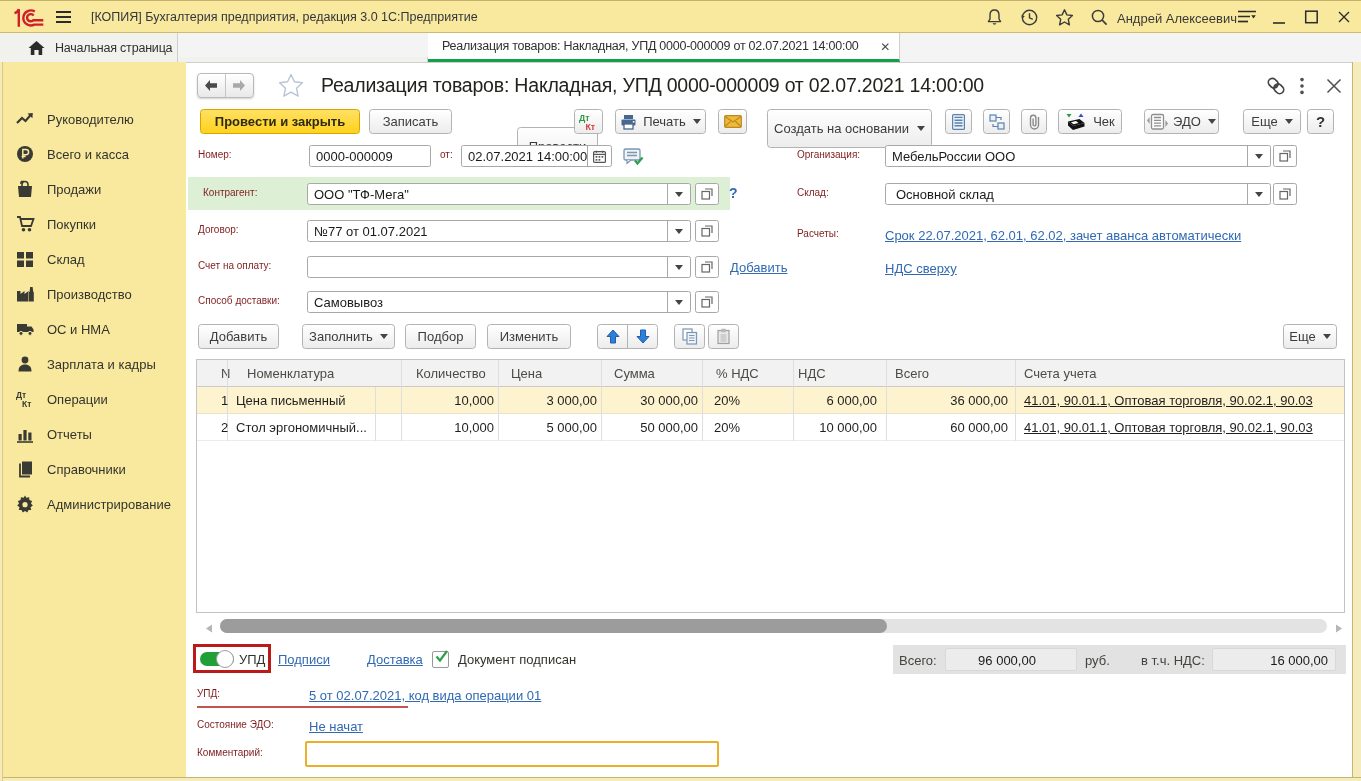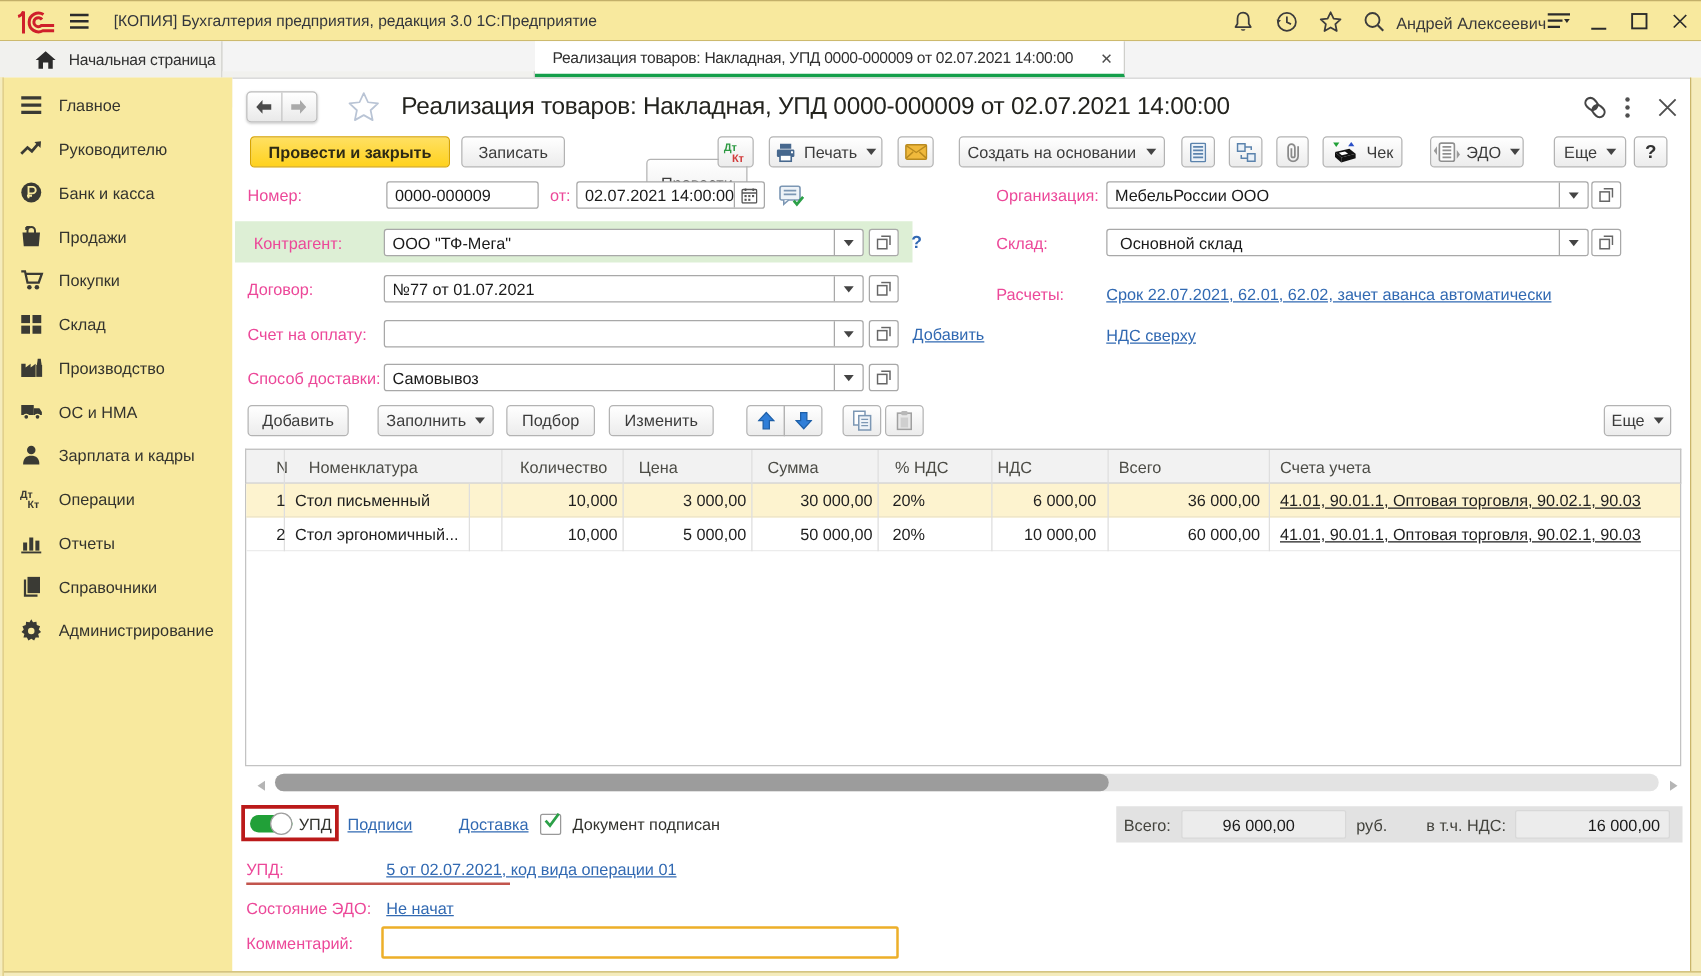--- a/index.html
+++ b/index.html
@@ -27,21 +27,21 @@
 
 #rframe { position:absolute; left:1352px; top:62px; width:9px; height:719px; background:#f5ecbd; border-left:1px solid #c9b56a; }
 #bframe { position:absolute; left:0; top:777px; width:1361px; height:4px; background:#f5ecbd; border-top:1px solid #c9b56a; }
 
 
 #content { position:absolute; left:186px; top:62px; width:1166px; height:715px; background:#fff; border-top:1px solid #cfcfcf; }
 
 
 .btn { position:absolute; background:linear-gradient(#ffffff,#ececec); border:1px solid #b3b3b3; border-radius:3.5px; font-size:13px; color:#3c3c3c; display:flex; align-items:center; justify-content:center; }
 .link { color:#3169b2; text-decoration:underline; }
-label.f { position:absolute; font-size:13px; color:#ec4899; }
+label.f { position:absolute; font-size:10px; color:#7f1d1d; }
 
 .input { position:absolute; background:#fff; border:1px solid #a8a8a8; border-radius:2.5px; font-size:13px; color:#1a1a1a; display:flex; align-items:center; padding-left:6px; }
 .combo .arr { position:absolute; right:0; top:0; width:23px; height:100%; border-left:1px solid #a8a8a8; display:flex; align-items:center; justify-content:center; }
 .caret { width:0; height:0; border-left:4px solid transparent; border-right:4px solid transparent; border-top:5px solid #444; }
 .openbtn { position:absolute; width:24px; height:22px; background:#fff; border:1px solid #a8a8a8; border-radius:2.5px; display:flex; align-items:center; justify-content:center; }
 .thead { font-size:13px; color:#4c4c46; }
 .cell { font-size:13px; color:#1f1f1f; white-space:nowrap; }
 .cell.num { text-align:right; }
 .vline { position:absolute; width:1px; background:#dedede; }
 
@@ -105,41 +105,33 @@
   <div class="tab" style="left:0;width:178px;padding-left:55px;">
     <svg class="abs" style="left:28px;top:7px;" width="17" height="16" viewBox="0 0 17 16">
       <path d="M8.5 1 L16.5 8 L14.2 8 L14.2 15 L10.6 15 L10.6 10 L6.4 10 L6.4 15 L2.8 15 L2.8 8 L0.5 8 Z" fill="#2b2b2b"></path>
     </svg>Начальная страница</div>
   <div class="tab" style="left:178px;width:250px;padding-left:14px;margin-top:24px;">Реализация (акты, накладные, УПД)<span class="tabx">✕</span></div>
   <div class="tab active" style="left:428px;width:472px;padding-left:14px;">Реализация товаров: Накладная, УПД 0000-000009 от 02.07.2021 14:00:00<span class="tabx">✕</span></div>
 </div>
 
 <div id="lframe" style="position:absolute;left:0;top:62px;width:3px;height:719px;background:#f5ecbd;border-right:1px solid #dcc87f;z-index:5;"></div>
 <div id="sidebar">
-  <div class="sideitem" style="top:5px;">
-    <svg width="18" height="18" viewBox="0 0 18 18">
-        <g stroke="#3a3a34" stroke-width="2.6">
-          <path d="M1 3.2 H17 M1 9 H17 M1 14.8 H17"></path>
-        </g>
-      </svg>
-    <span class="lbl">Главное</span>
-  </div>
   <div class="sideitem" style="top:40px;">
     <svg width="18" height="18" viewBox="0 0 18 18">
         <path d="M1 13 L6 8 L9.5 11 L15 4.5" fill="none" stroke="#3a3a34" stroke-width="2.2"></path>
         <path d="M11.5 3.5 L16.8 3 L16.4 8.3 Z" fill="#3a3a34"></path>
       </svg>
     <span class="lbl">Руководителю</span>
   </div>
   <div class="sideitem" style="top:75px;">
     <svg width="18" height="18" viewBox="0 0 18 18">
         <circle cx="9" cy="9" r="8" fill="#3a3a34"></circle>
         <path d="M6.8 13.5 L6.8 4.5 L10 4.5 A 2.6 2.6 0 0 1 10 9.7 L6.8 9.7 M5.6 11.6 L9.6 11.6" fill="none" stroke="#f8e99e" stroke-width="1.5"></path>
       </svg>
-    <span class="lbl">Банк и касса</span>
+    <span class="lbl">Всего и касса</span>
   </div>
   <div class="sideitem" style="top:110px;">
     <svg width="18" height="18" viewBox="0 0 18 18">
         <path d="M2 6 L16 6 L15 17 L3 17 Z" fill="#3a3a34"></path>
         <path d="M6 8 L6 4.5 A 3 3 0 0 1 12 4.5 L12 8" fill="none" stroke="#3a3a34" stroke-width="1.6"></path>
         <path d="M5 1.5 L8 1.5 M5 1.5 L5 4" stroke="#3a3a34" stroke-width="1.6"></path>
       </svg>
     <span class="lbl">Продажи</span>
   </div>
   <div class="sideitem" style="top:180px;">
@@ -268,21 +260,21 @@
         </g>
       </svg>
     Печать<span style="margin-left:7px;" class="caret"></span>
   </div>
   <div class="btn" style="left:532px;top:46px;width:29px;height:25px;">
     <svg width="18" height="13" viewBox="0 0 18 13">
         <rect x="0.7" y="0.7" width="16.6" height="11.6" rx="1" fill="#f0b93c" stroke="#b98a1f" stroke-width="1.2"></rect>
         <path d="M1 1.5 L9 7 L17 1.5 M1 11.5 L6.5 6.5 M17 11.5 L11.5 6.5" fill="none" stroke="#b98a1f" stroke-width="1.1"></path>
       </svg>
   </div>
-  <div class="btn" style="left:581px;top:46px;width:165px;height:25px;">Создать на основании<span style="margin-left:8px;" class="caret"></span></div>
+  <div class="btn" style="left:581px;top:46px;width:165px;height:39px;">Создать на основании<span style="margin-left:8px;" class="caret"></span></div>
   <div class="btn" style="left:759px;top:46px;width:27px;height:25px;">
     <svg width="13" height="16" viewBox="0 0 13 16">
         <rect x="0.6" y="0.6" width="11.8" height="14.8" rx="1" fill="#eaf1f8" stroke="#5b83ad" stroke-width="1.2"></rect>
         <g stroke="#5b83ad" stroke-width="1.4">
           <path d="M2.5 3.4 H10.5 M2.5 6.2 H10.5 M2.5 9 H10.5 M2.5 11.8 H10.5"></path>
         </g>
       </svg>
   </div>
   <div class="btn" style="left:797px;top:46px;width:27px;height:25px;">
     <svg width="16" height="16" viewBox="0 0 16 16">
@@ -479,21 +471,21 @@
   <div class="vline" style="left:189px;top:324px;height:54px;"></div>
   <div class="vline" style="left:215px;top:297px;height:81px;"></div>
   <div class="vline" style="left:312px;top:297px;height:81px;"></div>
   <div class="vline" style="left:415px;top:297px;height:81px;"></div>
   <div class="vline" style="left:516px;top:297px;height:81px;"></div>
   <div class="vline" style="left:607px;top:297px;height:81px;"></div>
   <div class="vline" style="left:700px;top:297px;height:81px;"></div>
   <div class="vline" style="left:829px;top:297px;height:81px;"></div>
 
   <div class="abs cell" style="left:35px;top:330px;">1</div>
-  <div class="abs cell" style="left:50px;top:330px;">Стол письменный</div>
+  <div class="abs cell" style="left:50px;top:330px;">Цена письменный</div>
   <div class="abs cell num" style="left:215px;top:330px;width:93px;">10,000</div>
   <div class="abs cell num" style="left:312px;top:330px;width:99px;">3 000,00</div>
   <div class="abs cell num" style="left:415px;top:330px;width:97px;">30 000,00</div>
   <div class="abs cell" style="left:528px;top:330px;">20%</div>
   <div class="abs cell num" style="left:607px;top:330px;width:84px;">6 000,00</div>
   <div class="abs cell num" style="left:700px;top:330px;width:122px;">36 000,00</div>
   <div class="abs cell link" style="left:838px;top:330px;">41.01, 90.01.1, Оптовая торговля, 90.02.1, 90.03</div>
 
   <div class="abs cell" style="left:35px;top:357px;">2</div>
   <div class="abs cell" style="left:50px;top:357px;">Стол эргономичный...</div>

